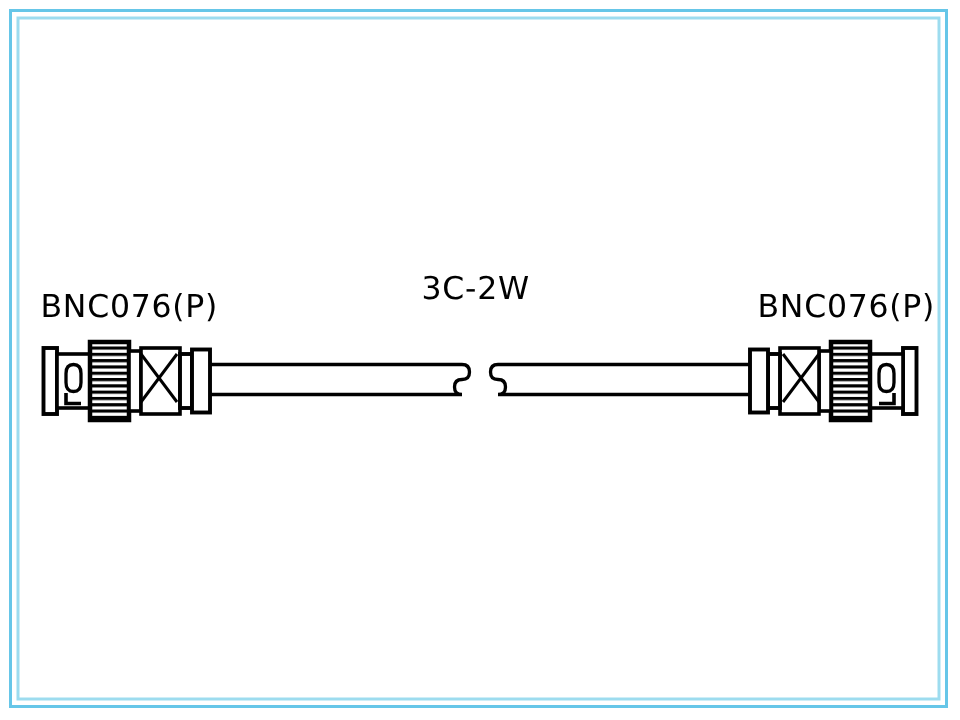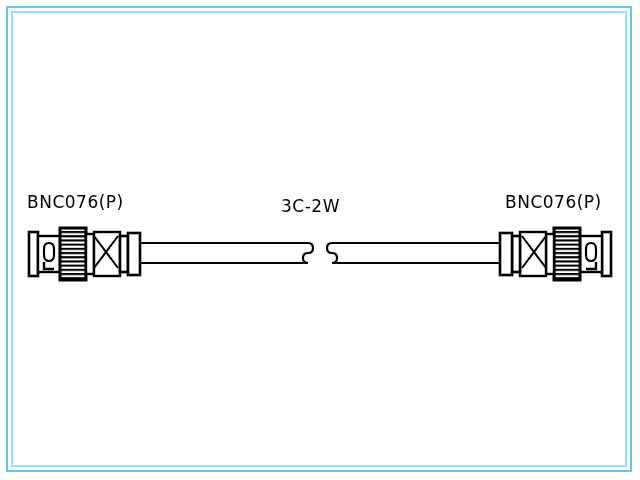--- a/index.html
+++ b/index.html
@@ -45,29 +45,29 @@
     position: absolute;
     left: 0;
     top: 0;
     width: 640px;
     height: 480px;
     display: block;
   }
   .caption {
     position: absolute;
     font-family: "DejaVu Sans", sans-serif;
-    font-size: 17px;
+    font-size: 21px;
     letter-spacing: 0.5px;
     color: #000000;
     white-space: nowrap;
     line-height: 1;
   }
   #label-left  { left: 27px;  top: 194px; }
   #label-right { left: 505px; top: 194px; }
-  #label-cable { left: 281px; top: 198px; }
+  #label-cable { left: 281px; top: 182px; }
 </style>
 </head>
 <body>
 
 <div id="page">
 
   <div class="frame-outer"></div>
   <div class="frame-inner"></div>
 
   <svg id="drawing" viewBox="0 0 640 480">

